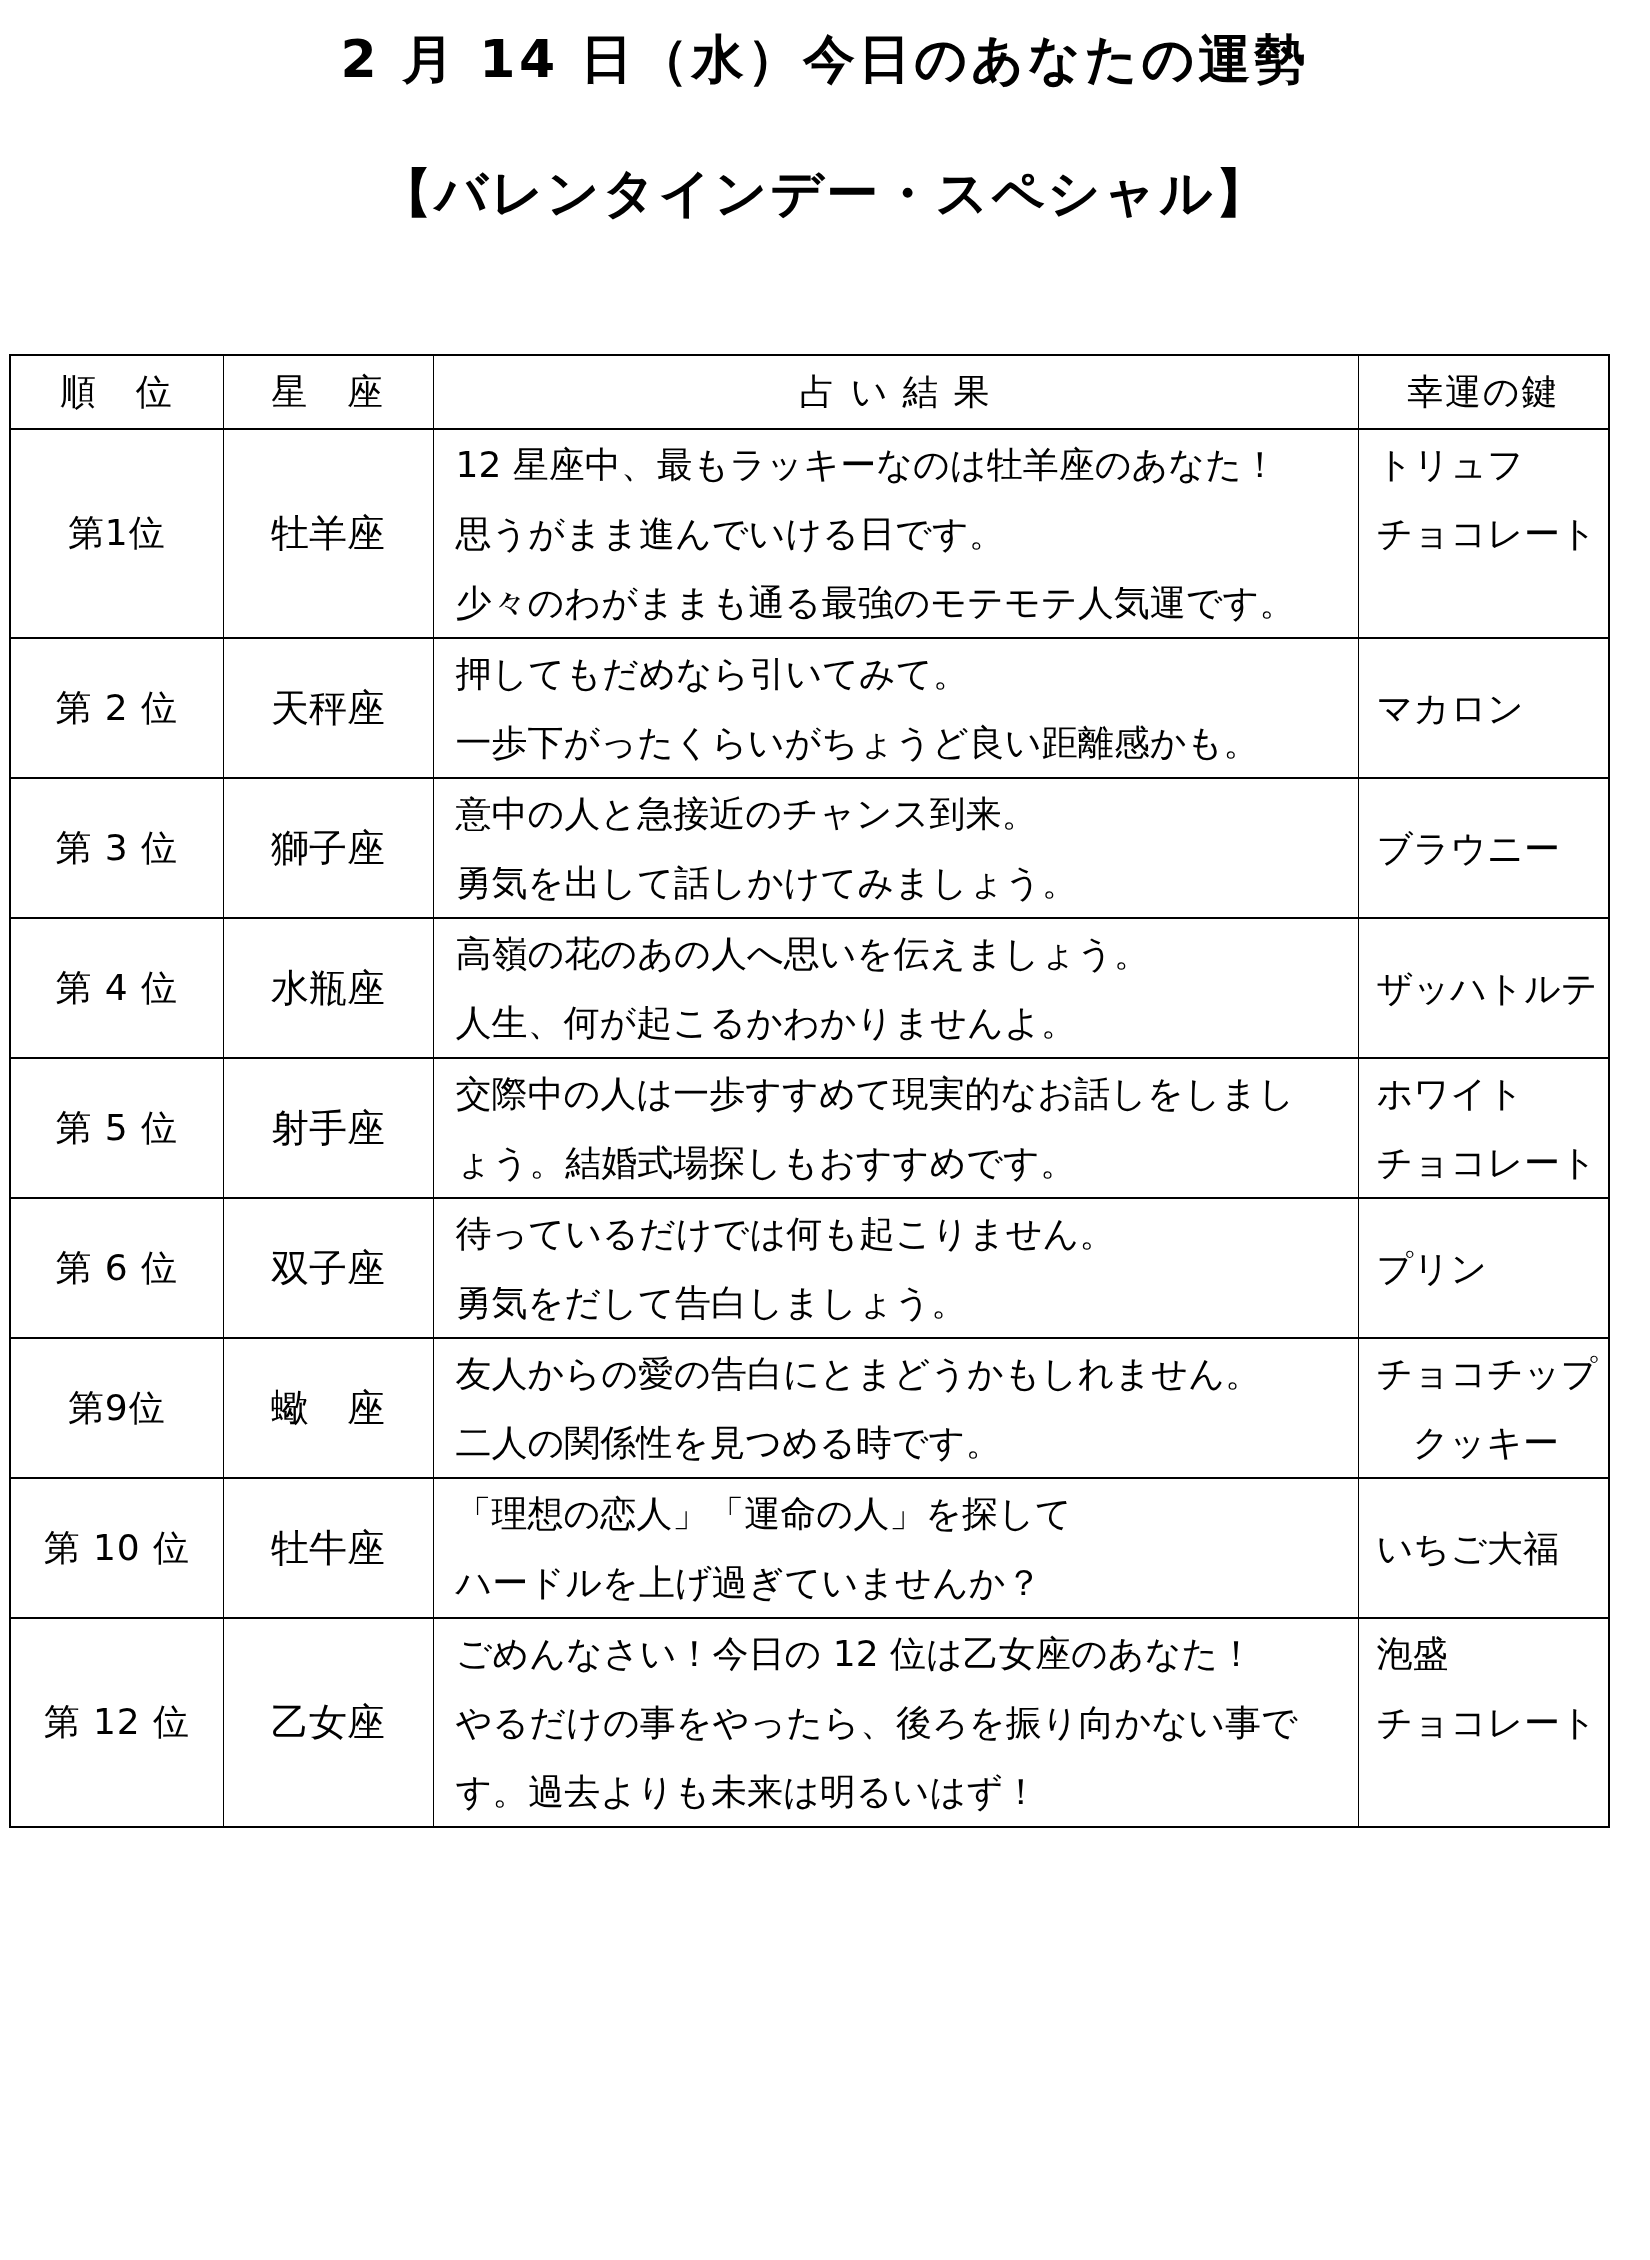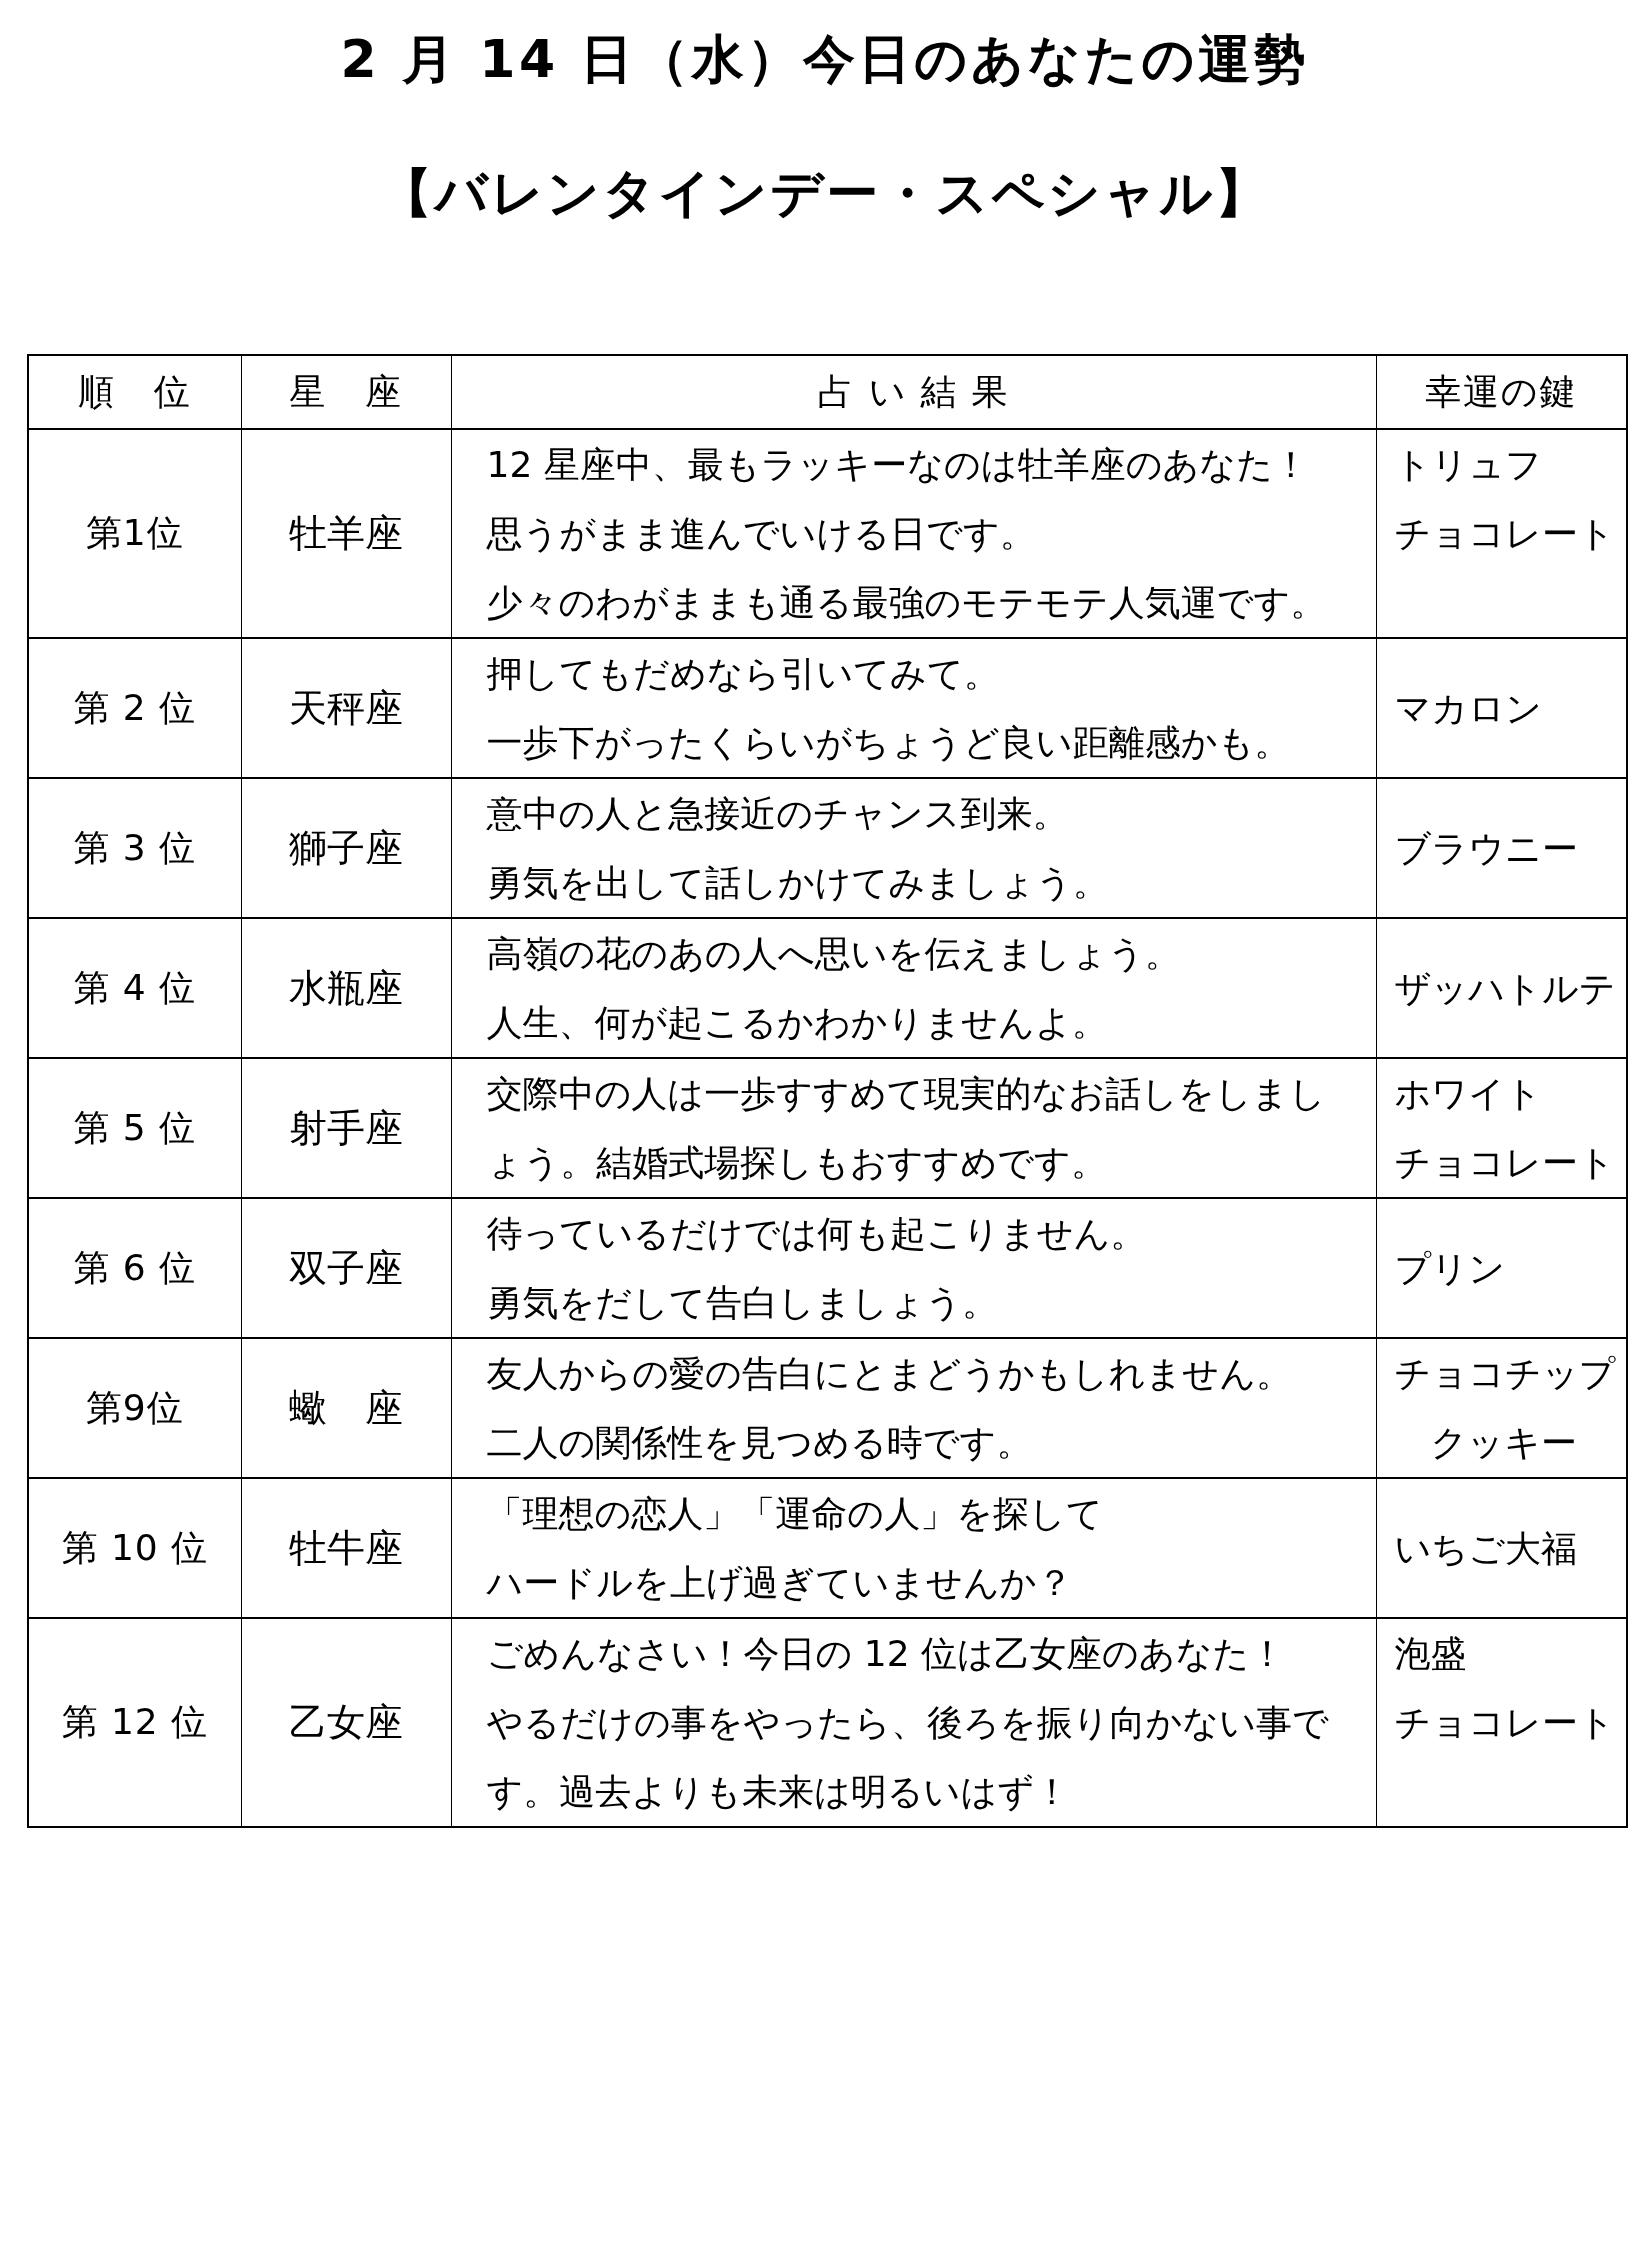--- a/index.html
+++ b/index.html
@@ -37,21 +37,21 @@
     font-size: 52px;
     font-weight: bold;
     letter-spacing: 2.7px;
     line-height: 83px;
     margin: 0;
     white-space: nowrap;
   }
   table.fortune-table {
     position: absolute;
     top: 354px;
-    left: 27px;
+    left: 9px;
     width: 1599px;
     border-collapse: collapse;
     table-layout: fixed;
     border: 2.7px solid #000000;
   }
   .fortune-table th,
   .fortune-table td {
     border: 1.8px solid #000000;
     border-top-width: 2.7px;
     border-bottom-width: 2.7px;
@@ -78,21 +78,21 @@
     text-align: center;
     vertical-align: middle;
     font-family: "DejaVu Serif", "Liberation Serif", serif;
     font-size: 38px;
   }
   td.cell-fortune {
     text-align: left;
     vertical-align: middle;
     white-space: pre-line;
     line-height: 69px;
-    padding-left: 35px;
+    padding-left: 22px;
     padding-right: 7.2px;
     margin-top: 35px;
   }
   td.cell-key {
     text-align: left;
     vertical-align: middle;
     white-space: pre-line;
     line-height: 69px;
     padding-left: 18px;
     padding-right: 3.6px;

